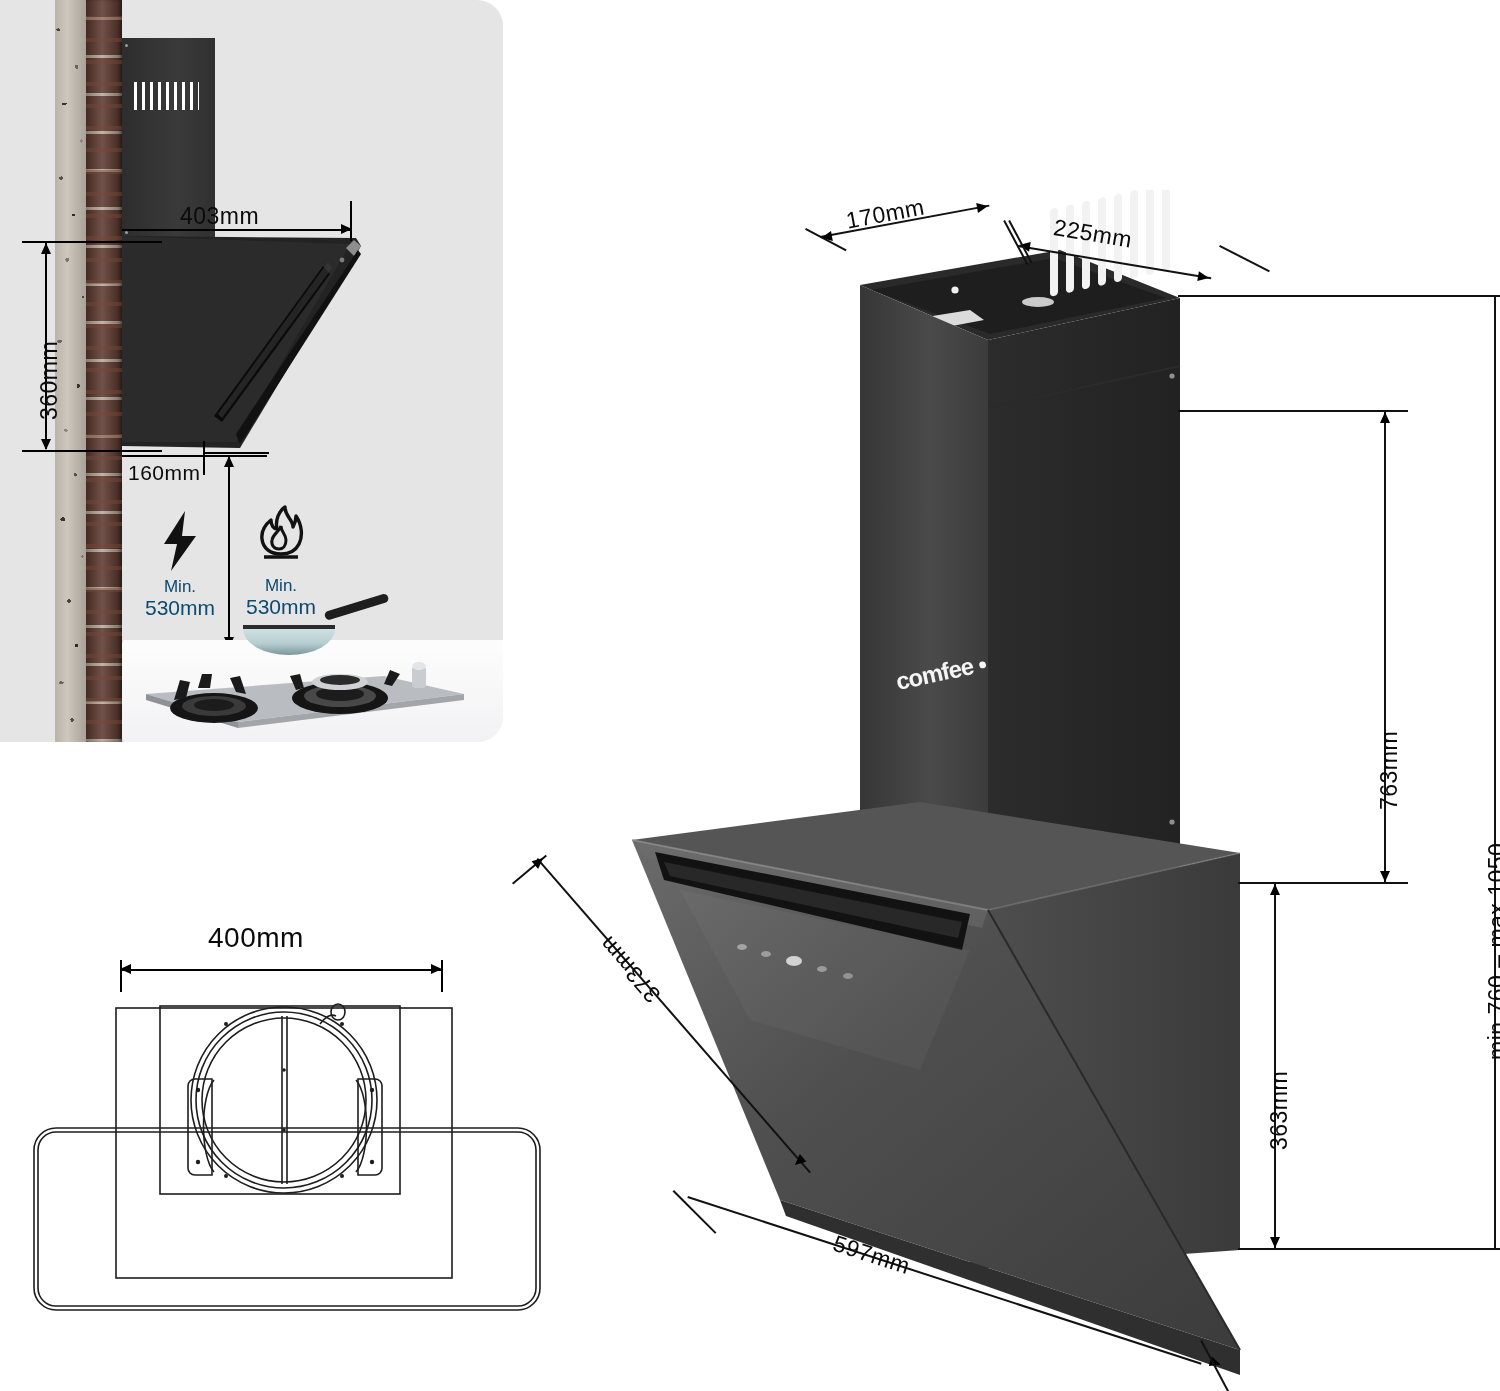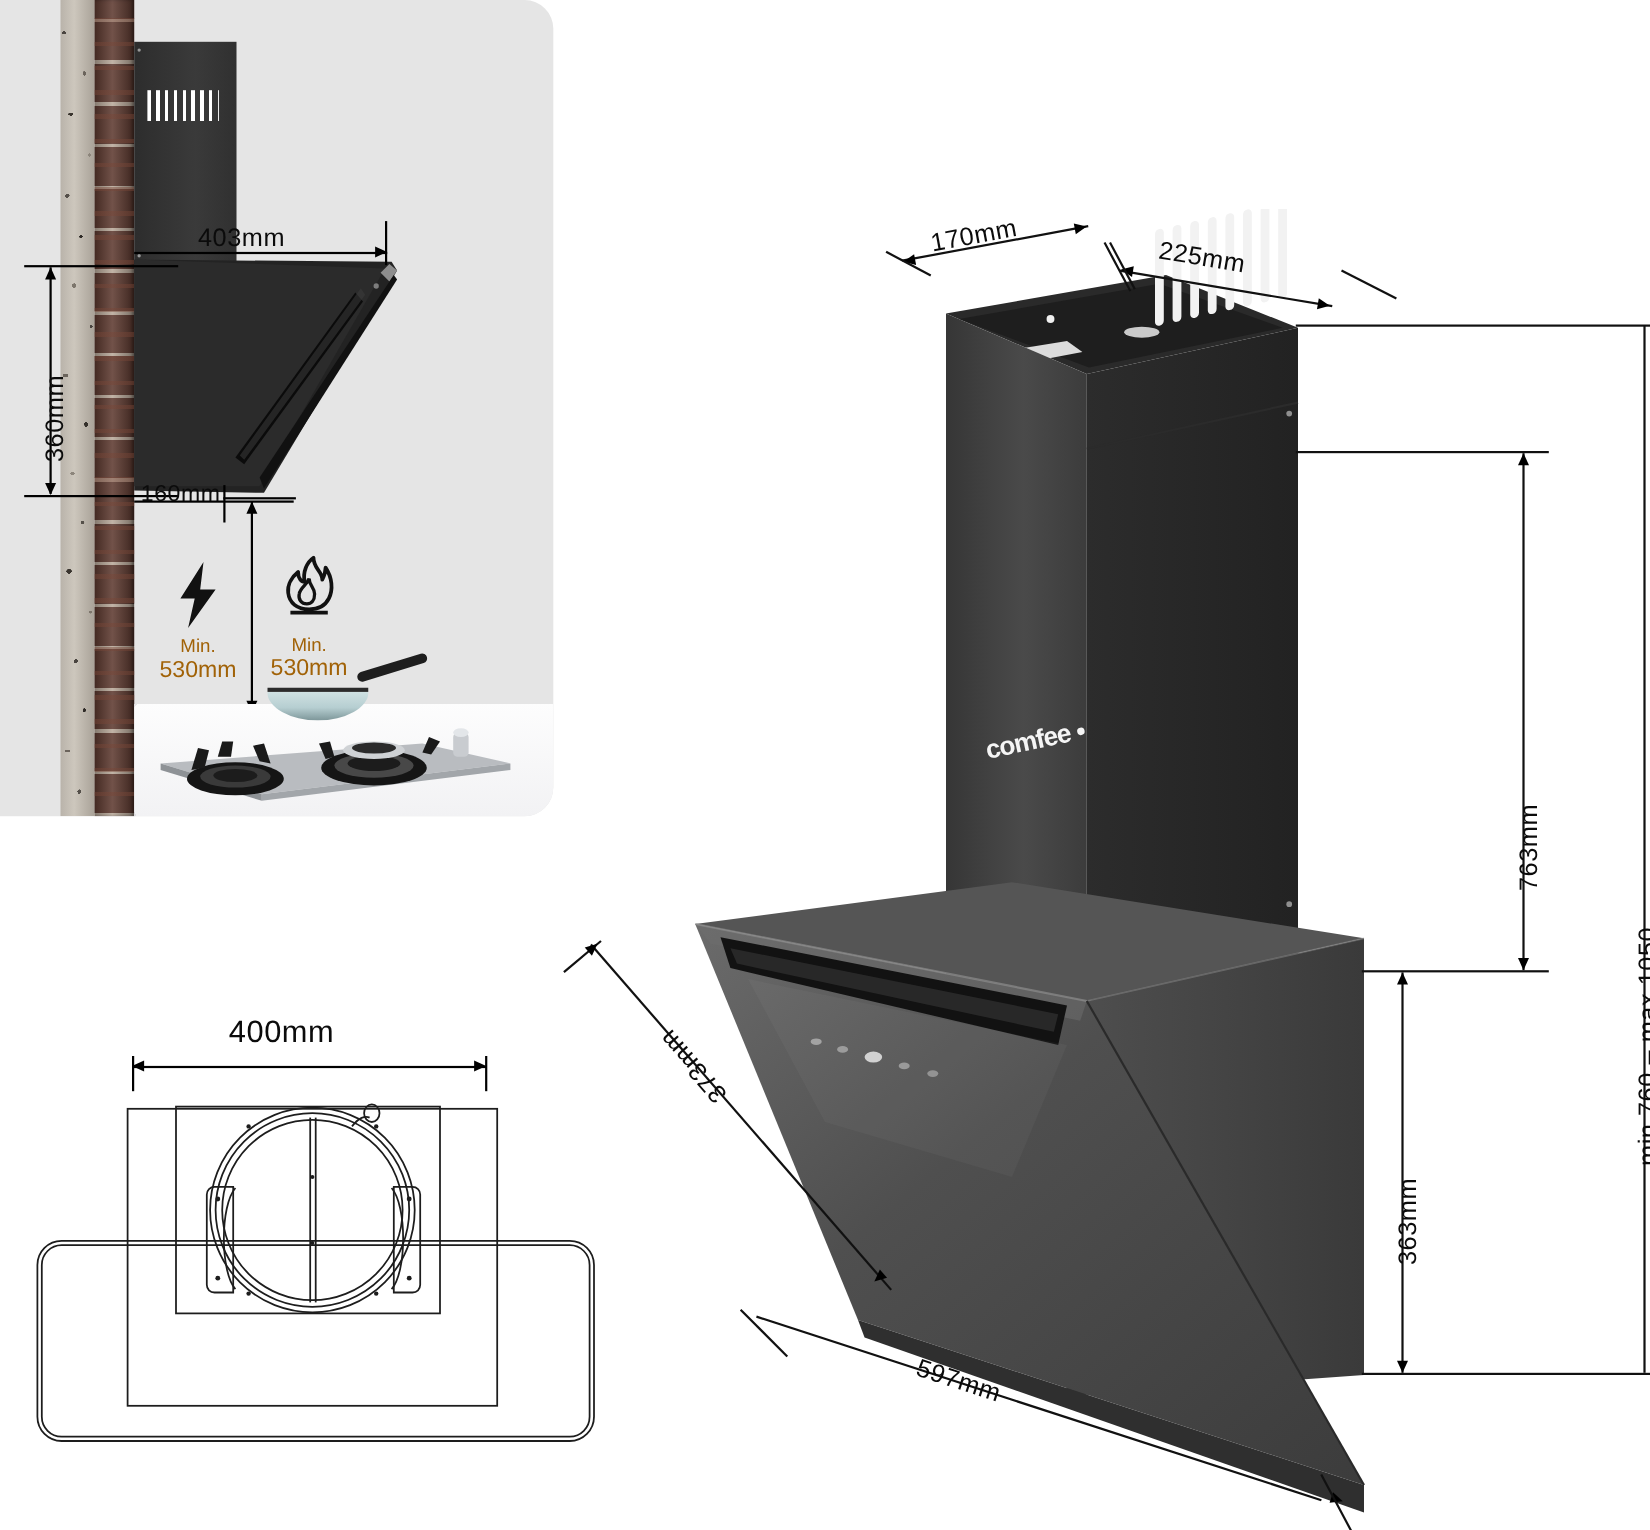--- a/index.html
+++ b/index.html
@@ -126,21 +126,21 @@
     position:absolute; left:325px; top:612px; width:66px; height:9px;
     background:#1e1e1e;
     border-radius:5px;
     transform: rotate(-17deg);
     transform-origin: 0 50%;
   }
 
   
   .icon-wrap { position:absolute; text-align:center; }
   .icon-cap {
-    color:#a16207; font-size:17px; line-height:21px;
+    color:#0c4a6e; font-size:17px; line-height:21px;
     font-family:"Liberation Sans", sans-serif;
   }
 
   
   #template-view { position:absolute; left:20px; top:900px; width:560px; height:470px; }
 
   
   #product-view { position:absolute; left:450px; top:190px; width:1050px; height:1200px; }
 
   .dimline { position:absolute; background:#111; }
@@ -177,21 +177,21 @@
 
     <div class="ln ln-h" style="left:22px; top:241px; width:140px;"></div>
     <div class="ln ln-h" style="left:22px; top:450px; width:140px;"></div>
     <div class="ln ln-v" style="left:45px; top:243px; height:206px;"></div>
     <div class="arrow-u" style="left:41px; top:243px;"></div>
     <div class="arrow-d" style="left:41px; top:439px;"></div>
     <div class="dim rot90" style="left:36px; top:420px; font-size:23px;">360mm</div>
 
     <div class="ln ln-h" style="left:122px; top:455px; width:145px;"></div>
     <div class="ln ln-v" style="left:203px; top:441px; height:34px;"></div>
-    <div class="dim" style="left:128px; top:437px; font-size:21px;">160mm</div>
+    <div class="dim" style="left:128px; top:461px; font-size:21px;">160mm</div>
 
     <div class="ln ln-h" style="left:203px; top:452px; width:66px;"></div>
     <div class="ln ln-v" style="left:228px; top:456px; height:192px;"></div>
     <div class="arrow-u" style="left:224px; top:456px;"></div>
     <div class="arrow-d" style="left:224px; top:637px;"></div>
 
     <div class="icon-wrap" style="left:140px; top:510px; width:80px;">
       <svg width="44" height="62" viewBox="0 0 44 62">
         <polygon points="27,1 6,34 19,34 13,61 38,26 24,26" fill="#111"></polygon>
       </svg>

